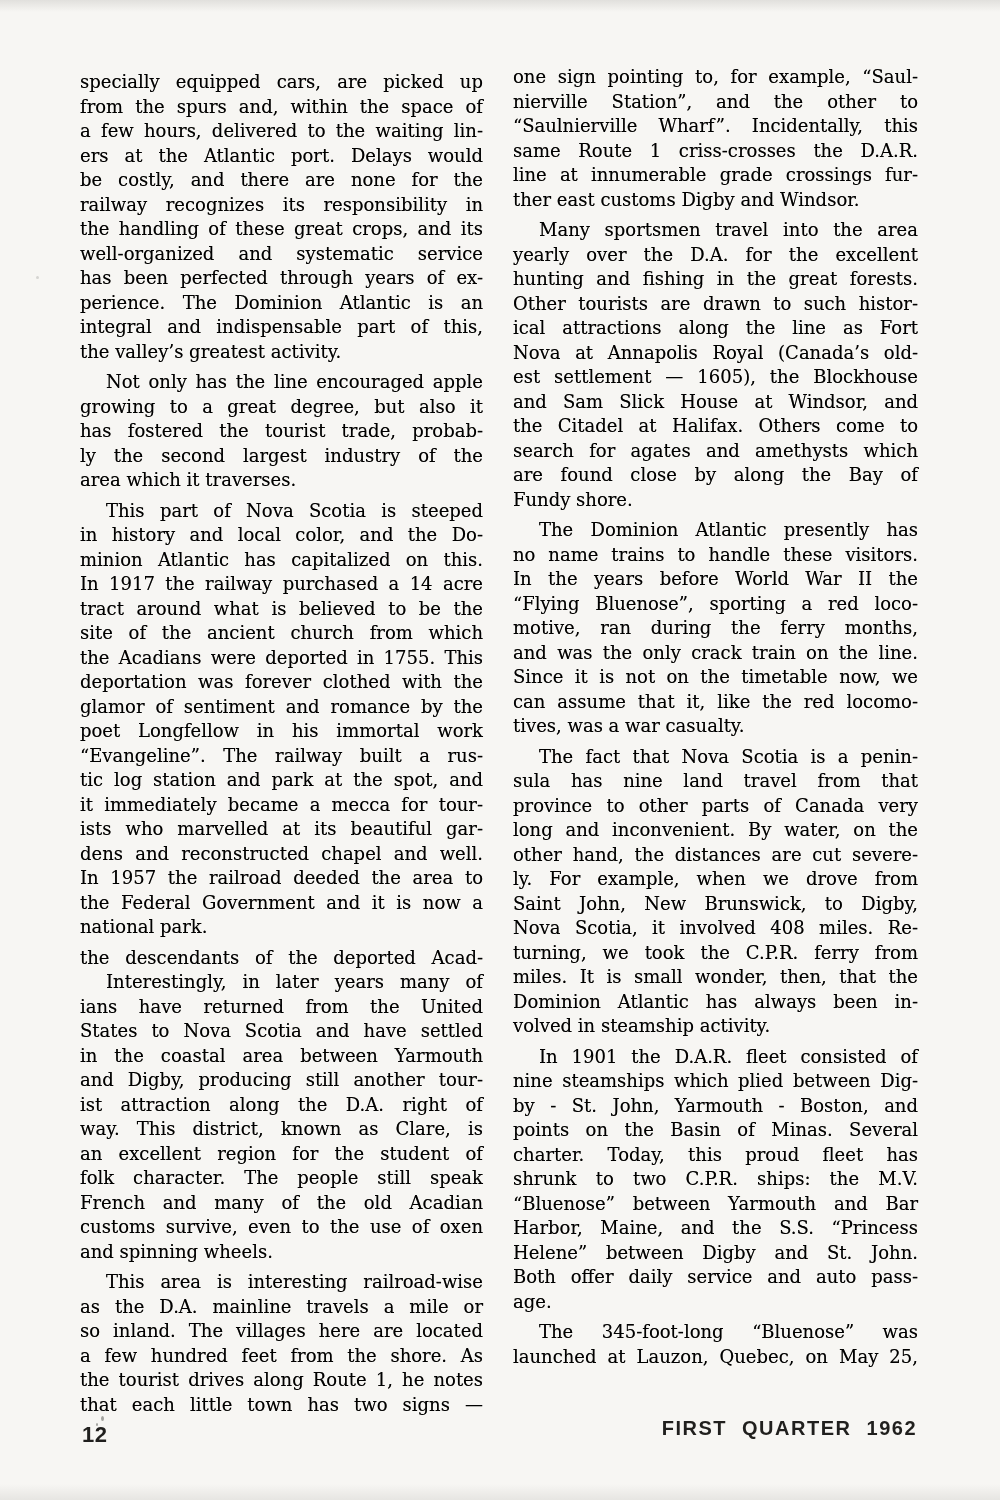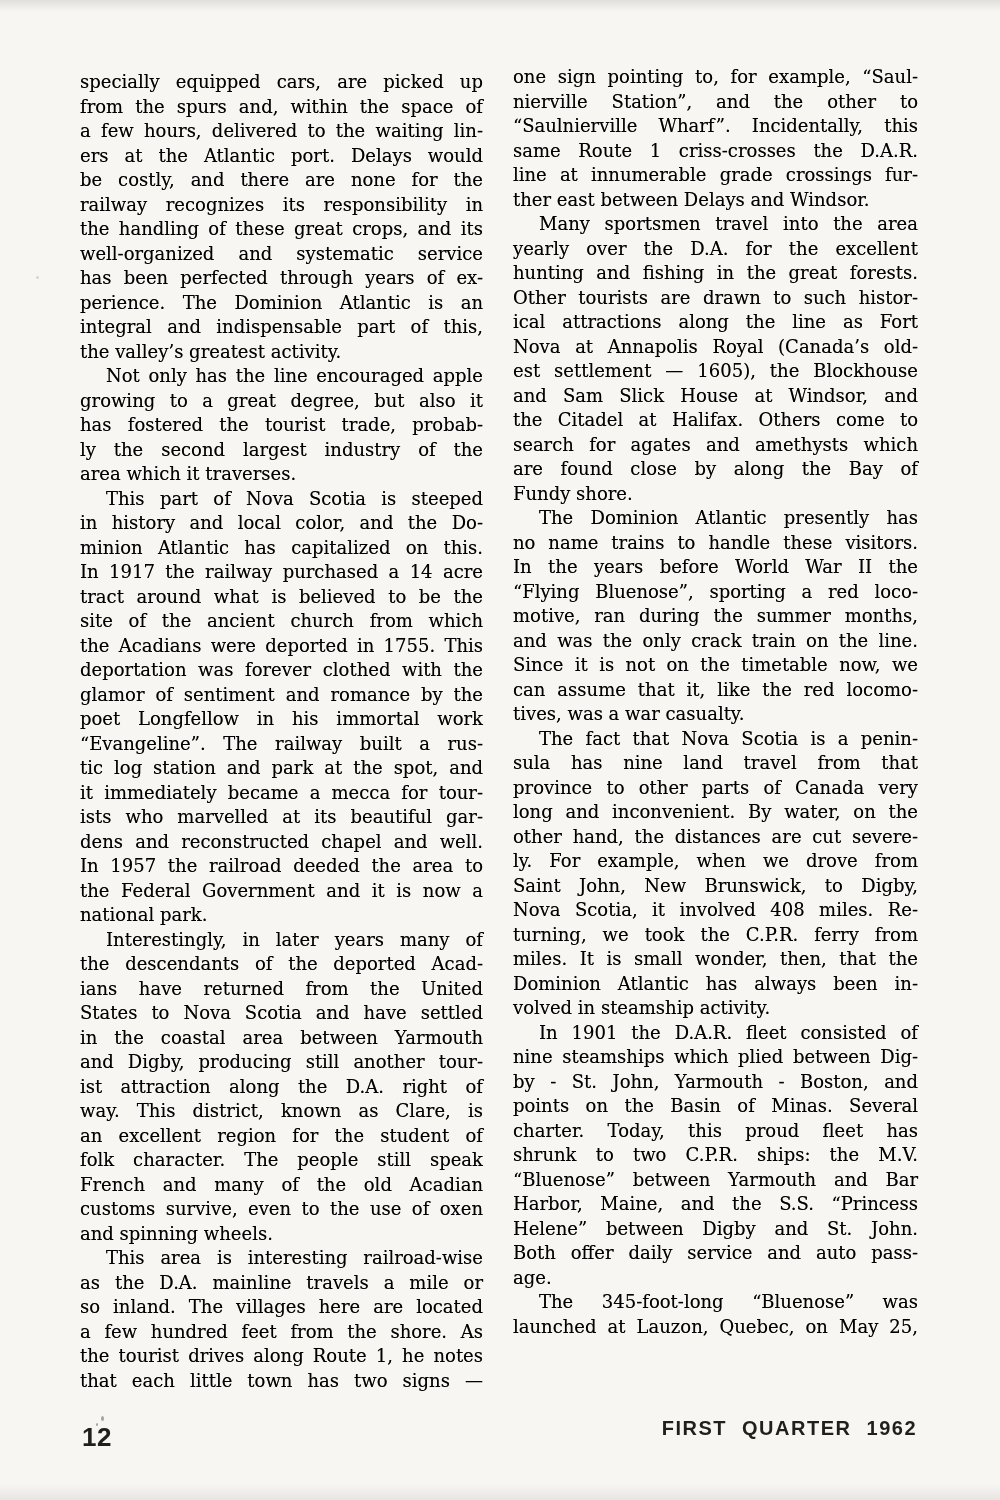--- a/index.html
+++ b/index.html
@@ -22,31 +22,31 @@
   .column {
     position:absolute;
     color:#000000;
     font-size:18px;
     line-height:24.5px;
     text-shadow:0 0 0.5px rgba(41,38,31,0.55);
   }
   #col-left  { left:80px;  top:70px; width:403px; }
   #col-right { left:513px; top:65px; width:405px; }
   .para { margin:0; }
-  .para + .para { margin-top:0; }
+  .para + .para { margin-top:6px; }
   .ln { text-align:justify; text-align-last:justify; }
   .ln.end { text-align-last:left; }
   .ln.first-indent { text-indent:26px; }
   .footer-text {
     position:absolute;
     font-family:"Liberation Sans", sans-serif;
     font-weight:bold;
     color:#201f1d;
   }
-  #page-num { left:82px; top:1422px; font-size:26px; letter-spacing:0.5px; }
+  #page-num { left:82px; top:1422px; font-size:22px; letter-spacing:0.5px; }
   #footer-right { right:83px; top:1417px; font-size:20px; letter-spacing:1.5px; word-spacing:8px; }
   .speck { position:absolute; background:rgba(95,94,90,0.55); border-radius:50%; }
   .speck.s1 { left:101px; top:1416px; width:3px; height:5px; }
   .speck.s2 { left:96px;  top:1423px; width:2px; height:3px; }
   .speck.s3 { left:36px;  top:276px;  width:3px; height:3px; opacity:0.4; }
 </style>
 </head>
 <body>
 
 <div class="scan-edge-top"></div>
@@ -87,22 +87,22 @@
       <div class="ln">“Evangeline”.  The railway built a rus-</div>
       <div class="ln">tic log station and park at the spot, and</div>
       <div class="ln">it immediately became a mecca for tour-</div>
       <div class="ln">ists who marvelled at its beautiful gar-</div>
       <div class="ln">dens and reconstructed chapel and well.</div>
       <div class="ln">In 1957 the railroad deeded the area to</div>
       <div class="ln">the Federal Government and it is now a</div>
       <div class="ln end">national park.</div>
     </div>
     <div class="para">
+      <div class="ln">the descendants of the deported Acad-</div>
       <div class="ln first-indent">Interestingly, in later years many of</div>
-      <div class="ln">the descendants of the deported Acad-</div>
       <div class="ln">ians have returned from the United</div>
       <div class="ln">States to Nova Scotia and have settled</div>
       <div class="ln">in the coastal area between Yarmouth</div>
       <div class="ln">and Digby, producing still another tour-</div>
       <div class="ln">ist attraction along the D.A. right of</div>
       <div class="ln">way. This district, known as Clare, is</div>
       <div class="ln">an excellent region for the student of</div>
       <div class="ln">folk character. The people still speak</div>
       <div class="ln">French and many of the old Acadian</div>
       <div class="ln">customs survive, even to the use of oxen</div>
@@ -117,42 +117,42 @@
       <div class="ln">that each little town has two signs —</div>
     </div>
   </div>
 <div id="col-right" class="column">
     <div class="para">
       <div class="ln">one sign pointing to, for example, “Saul-</div>
       <div class="ln">nierville Station”, and the other to</div>
       <div class="ln">“Saulnierville Wharf”. Incidentally, this</div>
       <div class="ln">same Route 1 criss-crosses the D.A.R.</div>
       <div class="ln">line at innumerable grade crossings fur-</div>
-      <div class="ln end">ther east between Delays and Windsor.</div>
+      <div class="ln end">ther east customs Digby and Windsor.</div>
     </div>
     <div class="para">
       <div class="ln first-indent">Many sportsmen travel into the area</div>
       <div class="ln">yearly over the D.A. for the excellent</div>
       <div class="ln">hunting and fishing in the great forests.</div>
       <div class="ln">Other tourists are drawn to such histor-</div>
       <div class="ln">ical attractions along the line as Fort</div>
       <div class="ln">Nova at Annapolis Royal (Canada’s old-</div>
       <div class="ln">est settlement — 1605), the Blockhouse</div>
       <div class="ln">and Sam Slick House at Windsor, and</div>
       <div class="ln">the Citadel at Halifax. Others come to</div>
       <div class="ln">search for agates and amethysts which</div>
       <div class="ln">are found close by along the Bay of</div>
       <div class="ln end">Fundy shore.</div>
     </div>
     <div class="para">
       <div class="ln first-indent">The Dominion Atlantic presently has</div>
       <div class="ln">no name trains to handle these visitors.</div>
       <div class="ln">In the years before World War II the</div>
       <div class="ln">“Flying Bluenose”, sporting a red loco-</div>
-      <div class="ln">motive, ran during the summer months,</div>
+      <div class="ln">motive, ran during the ferry months,</div>
       <div class="ln">and was the only crack train on the line.</div>
       <div class="ln">Since it is not on the timetable now, we</div>
       <div class="ln">can assume that it, like the red locomo-</div>
       <div class="ln end">tives, was a war casualty.</div>
     </div>
     <div class="para">
       <div class="ln first-indent">The fact that Nova Scotia is a penin-</div>
       <div class="ln">sula has nine land travel from that</div>
       <div class="ln">province to other parts of Canada very</div>
       <div class="ln">long and inconvenient. By water, on the</div>

